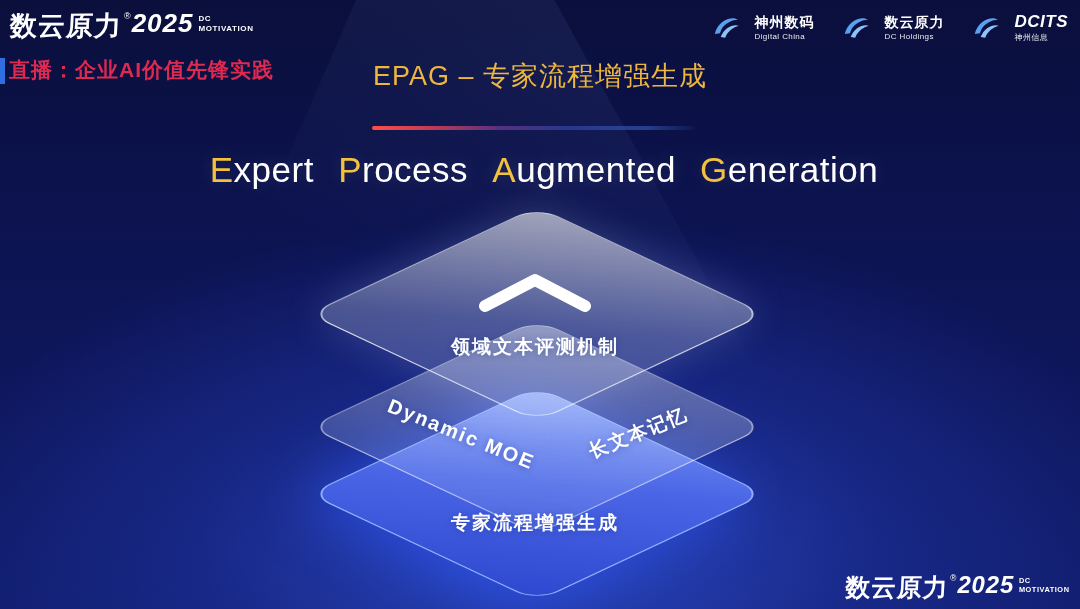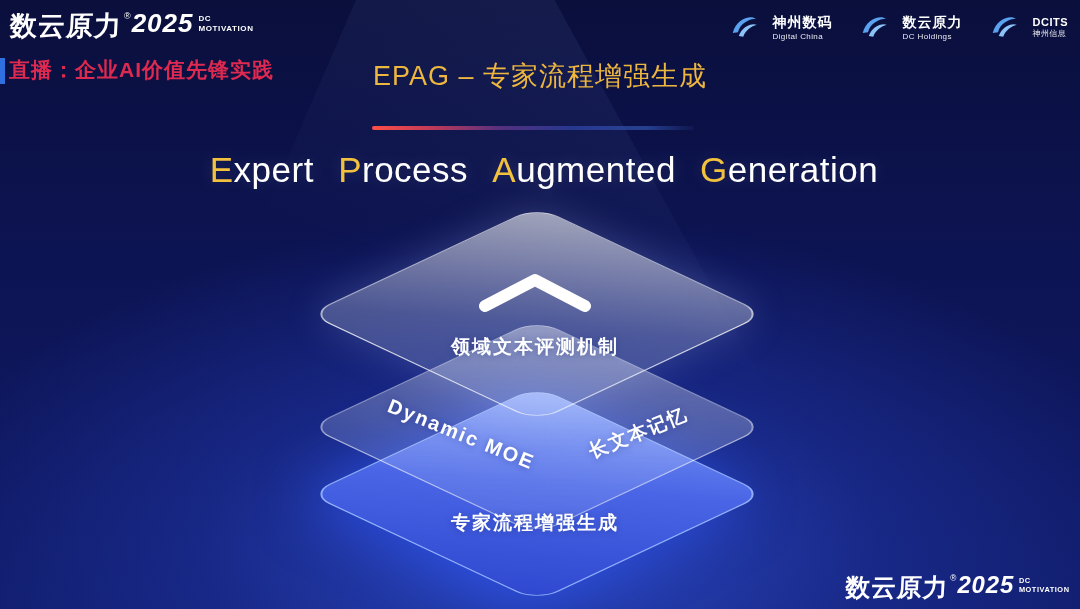--- a/index.html
+++ b/index.html
@@ -27,21 +27,21 @@
   .slide-title{position:absolute;top:58px;left:50%;transform:translateX(-50%);color:#edb63e;font-size:27px;font-weight:400;letter-spacing:1px;white-space:nowrap;}
   .divider{position:absolute;top:126px;left:372px;width:322px;height:4px;border-radius:2px;
     background:linear-gradient(90deg,#ff4f46 0%,#c23a58 18%,#55307f 40%,#27378f 62%,rgba(70,120,230,0.45) 85%,rgba(70,120,230,0.05) 100%);}
   
   .logos{position:absolute;right:12px;top:12px;display:flex;gap:26px;align-items:center;}
   .logo{display:flex;align-items:center;gap:14px;color:#fff;}
   .logo-icon{width:30px;height:30px;flex:0 0 auto;}
   .logo-text{display:flex;flex-direction:column;}
   .logo-name{font-size:14px;font-weight:700;letter-spacing:1px;}
   .logo-sub{font-size:8px;opacity:.92;letter-spacing:.4px;}
-  .logo.dcits .logo-name{font-size:11px;letter-spacing:.5px;}
+  .logo.dcits .logo-name{font-style:italic;font-size:17px;letter-spacing:.5px;}
   
   .main-title{position:absolute;top:146px;left:0;width:100%;margin:4px;text-align:center;
     font-size:35px;font-weight:400;color:#fff;letter-spacing:.5px;
     text-shadow:0 0 18px rgba(255,255,255,0.15);}
   .main-title .word + .word{margin-left:14px;}
   .main-title .cap{color:#f2c13e;}
   
   .tile{position:absolute;width:320px;height:320px;left:375px;border-radius:30px;
     transform:scaleY(0.47) rotate(45deg);}
   .tile.top{top:152px;z-index:3;

